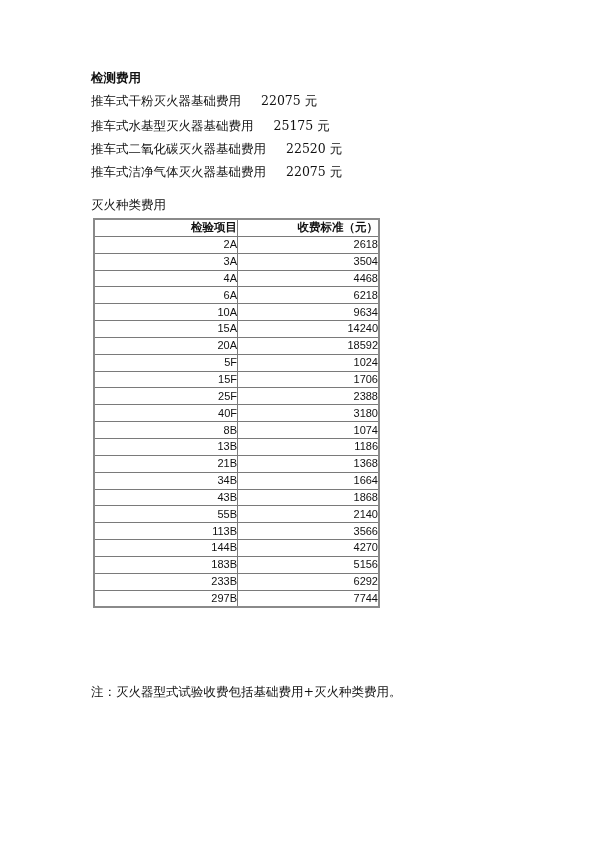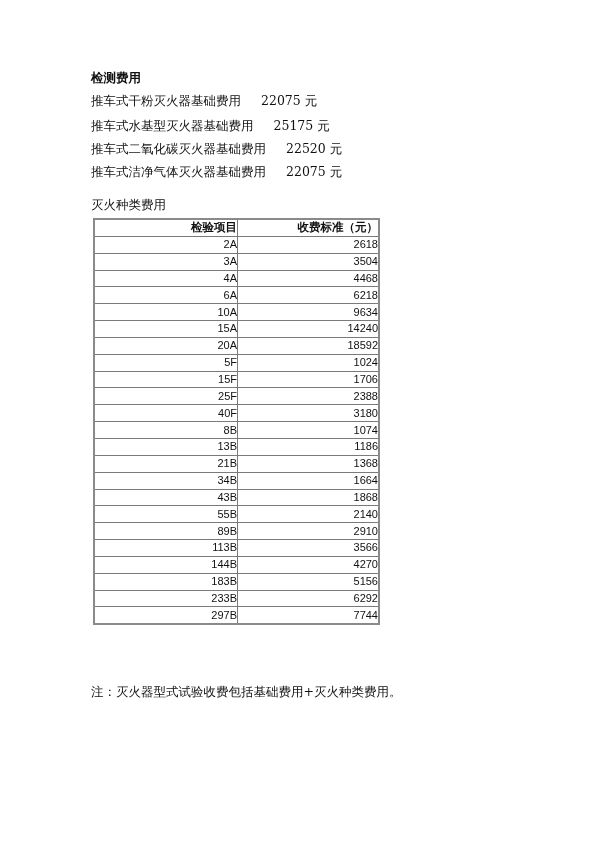--- a/index.html
+++ b/index.html
@@ -108,24 +108,20 @@
         </tr>
         <tr>
           <td>43B</td>
           <td>1868</td>
         </tr>
         <tr>
           <td>55B</td>
           <td>2140</td>
         </tr>
         <tr>
-          <td>89B</td>
-          <td>2910</td>
-        </tr>
-        <tr>
           <td>113B</td>
           <td>3566</td>
         </tr>
         <tr>
           <td>144B</td>
           <td>4270</td>
         </tr>
         <tr>
           <td>183B</td>
           <td>5156</td>

